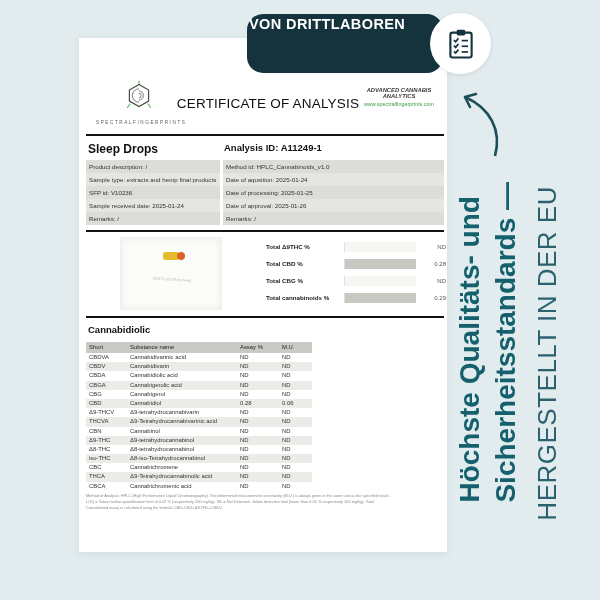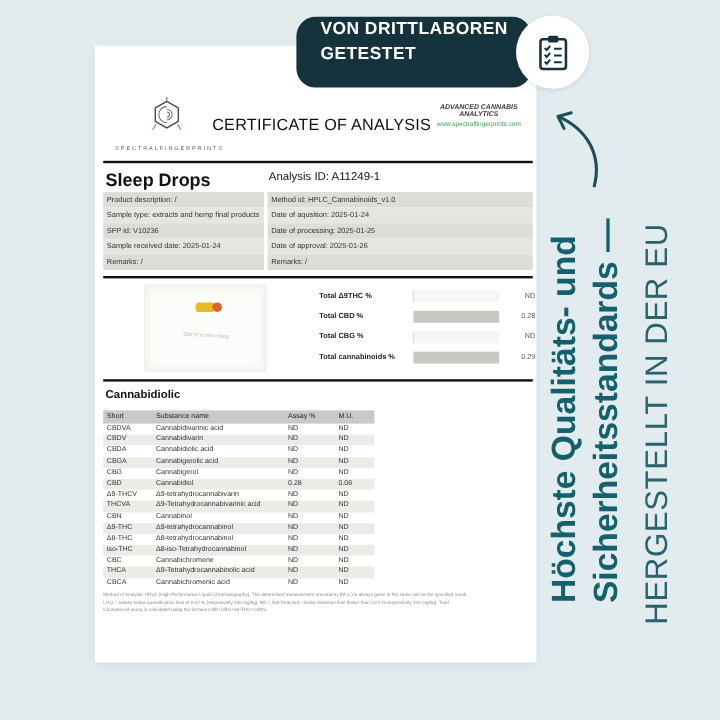--- a/index.html
+++ b/index.html
@@ -12,21 +12,21 @@
   
   .sheet{
     position:absolute;left:79px;top:38px;width:368px;height:514px;
     background:#ffffff;box-shadow:0 2px 8px rgba(40,60,70,.08);z-index:1;
   }
   .watermark{position:absolute;left:218px;top:345px;width:140px;height:132px;z-index:0;}
   
   .badge{
     position:absolute;left:247px;top:14px;width:196px;height:59px;
     background:#15333c;border-radius:16px;z-index:3;
-    display:flex;flex-direction:column;justify-content:flex-start;padding-left:20px;box-sizing:border-box;
+    display:flex;flex-direction:column;justify-content:space-between;padding-left:2px;box-sizing:border-box;
   }
   .badge .b-line{color:#fff;font-weight:bold;font-size:14.5px;line-height:1.45;letter-spacing:.4px;}
   .badge-circle{
     position:absolute;left:430px;top:13px;width:61px;height:61px;border-radius:50%;
     background:#ffffff;z-index:4;display:flex;align-items:center;justify-content:center;
     box-shadow:0 1px 4px rgba(40,60,70,.12);
   }
   .arrow-wrap{position:absolute;left:450px;top:88px;width:62px;height:72px;z-index:2;}
   
   .logo{position:absolute;left:96px;top:80px;width:86px;text-align:center;z-index:2;}
@@ -34,22 +34,22 @@
   .coa-title{
     position:absolute;left:172px;top:96px;width:192px;text-align:center;z-index:2;
     font-size:13.5px;font-weight:normal;color:#101010;letter-spacing:.2px;
   }
   .header-right{position:absolute;left:350px;top:87px;width:98px;text-align:center;z-index:2;}
   .tagline{font-size:5.8px;font-style:italic;font-weight:bold;color:#3a3a3a;}
   .website{font-size:5.4px;color:#3aa047;margin-top:2px;}
   .rule{position:absolute;left:86px;width:358px;height:2px;background:#121212;z-index:2;}
   .rule1{top:134px;} .rule2{top:230px;} .rule3{top:316px;}
   
-  .product-name{position:absolute;left:88px;top:142px;font-size:15px;font-weight:bold;color:#111;z-index:2;}
-  .analysis-id{position:absolute;left:224px;top:142px;font-size:9.5px;font-weight:normal;color:#111;z-index:2;}
+  .product-name{position:absolute;left:88px;top:142px;font-size:12px;font-weight:bold;color:#111;z-index:2;}
+  .analysis-id{position:absolute;left:224px;top:142px;font-size:9.5px;font-weight:bold;color:#111;z-index:2;}
   .info-col{position:absolute;top:160px;z-index:2;}
   .info-left{left:86px;width:134px;}
   .info-right{left:223px;width:221px;}
   .info-col .i-row{
     height:13px;line-height:13px;font-size:6.2px;color:#333;
     padding-left:3px;background:#dcdcd8;overflow:hidden;white-space:nowrap;
   }
   .info-col .i-row.alt{background:#e5e5e1;}
   
   .photo{
@@ -97,21 +97,20 @@
 
 <svg class="watermark" viewBox="0 0 100 100">
   <polygon points="50,2 92,26 92,74 50,98 8,74 8,26" fill="none" stroke="#f1efea" stroke-width="3"></polygon>
   <path d="M18 85 C23 35 30 17 34 17 C38 17 44 48 47 85" fill="none" stroke="#f1efea" stroke-width="3"></path>
   <path d="M38 85 C44 30 50 15 53 15 C57 15 62 42 64 85" fill="none" stroke="#f1efea" stroke-width="3"></path>
   <path d="M57 85 C62 35 70 17 74 17 C78 17 84 50 86 85" fill="none" stroke="#f1efea" stroke-width="3"></path>
 </svg>
 
 <div class="badge">
   <div class="b-line">VON DRITTLABOREN</div>
-  <div class="b-line">GETESTET</div>
 </div>
 <div class="badge-circle">
   <svg width="34" height="34" viewBox="0 0 24 24">
     <rect x="4.5" y="4" width="15" height="17.5" rx="1.6" fill="none" stroke="#15333c" stroke-width="1.5"></rect>
     <rect x="9" y="2" width="6" height="4" rx="1" fill="#15333c"></rect>
     <path d="M7 9.2 l1.2 1.2 2 -2.4" fill="none" stroke="#15333c" stroke-width="1.2"></path>
     <path d="M12.5 9.6 h4.5" stroke="#15333c" stroke-width="1.2"></path>
     <path d="M7 13.2 l1.2 1.2 2 -2.4" fill="none" stroke="#15333c" stroke-width="1.2"></path>
     <path d="M12.5 13.6 h4.5" stroke="#15333c" stroke-width="1.2"></path>
     <path d="M7 17.2 l1.2 1.2 2 -2.4" fill="none" stroke="#15333c" stroke-width="1.2"></path>

